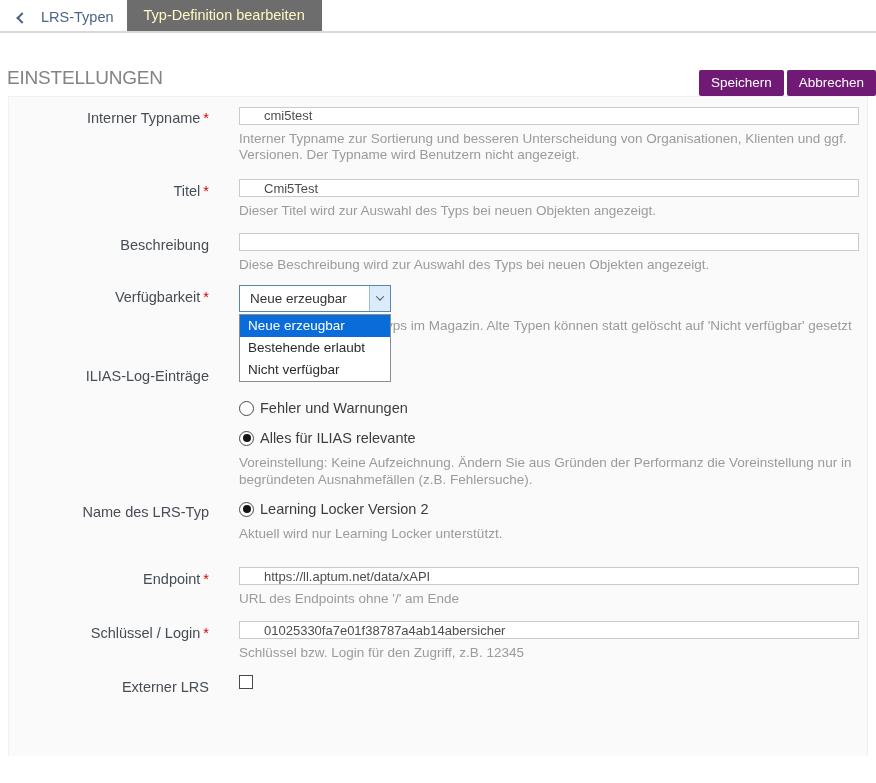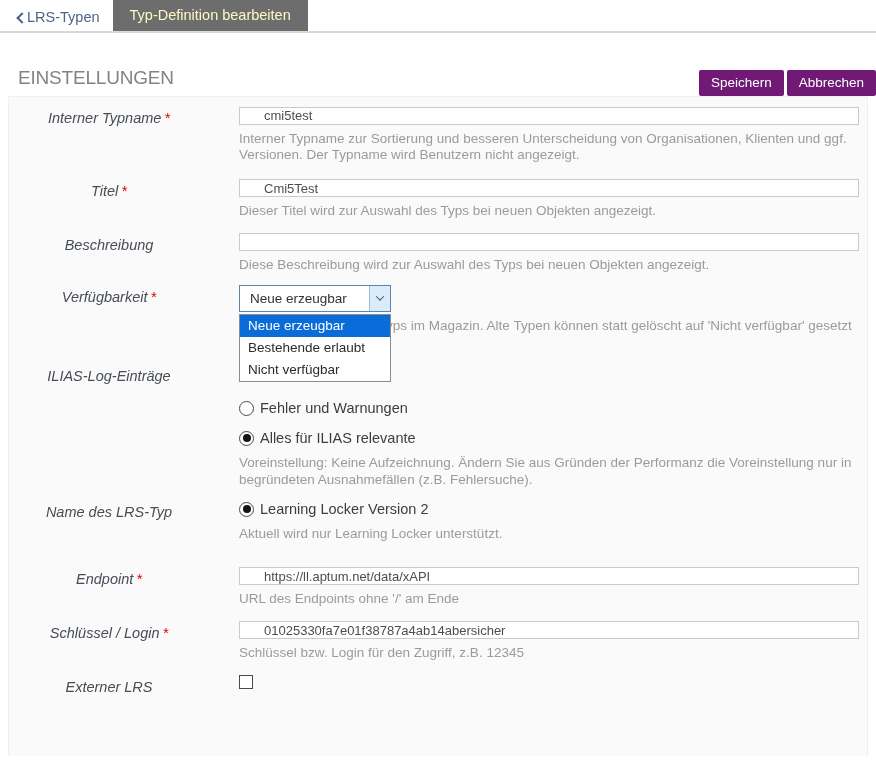--- a/index.html
+++ b/index.html
@@ -16,21 +16,21 @@
     position: relative;
     height: 33px;
     background: #fff;
     border-bottom: 2px solid #d9d9d9;
     display: flex;
     align-items: flex-end;
   }
   .tab-back {
     display: flex;
     align-items: center;
-    gap: 1px;
+    gap: 15px;
     margin: 0 0 6px 18px;
     color: #4c6586;
     font-size: 14.5px;
     cursor: pointer;
   }
   .chev-left {
     width: 8px; height: 8px;
     border-left: 2.5px solid #4c6586;
     border-bottom: 2.5px solid #4c6586;
     transform: rotate(45deg);
@@ -42,21 +42,21 @@
     background: #6d6d6d;
     color: #fef9c3;
     font-size: 14.5px;
     line-height: 31px;
     padding: 0 17px;
   }
 
   
   .page-header {
     margin-top: 27px;
-    padding-left: 18px;
+    padding-left: 7px;
     height: 36px;
     display: flex;
     justify-content: space-between;
     align-items: flex-end;
   }
   .page-title {
     font-size: 19px;
     color: #838383;
     letter-spacing: -0.2px;
     margin-bottom: 7px;
@@ -81,25 +81,24 @@
     background: #fafafa;
     border: 1px solid #f0f0f0;
     border-bottom: none;
     padding: 9px 8px 30px 0;
     min-height: 660px;
   }
   .row { display: flex; }
   .row-label {
     flex: none;
     width: 230px;
-    text-align: center;
+    text-align: right;
     padding: 4px 30px 0 0;
     font-size: 14.5px;
     color: #474d55;
-    font-style: italic;
   }
   .req { color: #dd0000; margin-left: 3px; }
   .row-control { flex: 1; position: relative; }
   .text-input {
     width: 100%;
     height: 18px;
     border: 1px solid #cbcbcb;
     background: #fff;
     font-family: inherit;
     font-size: 13px;

